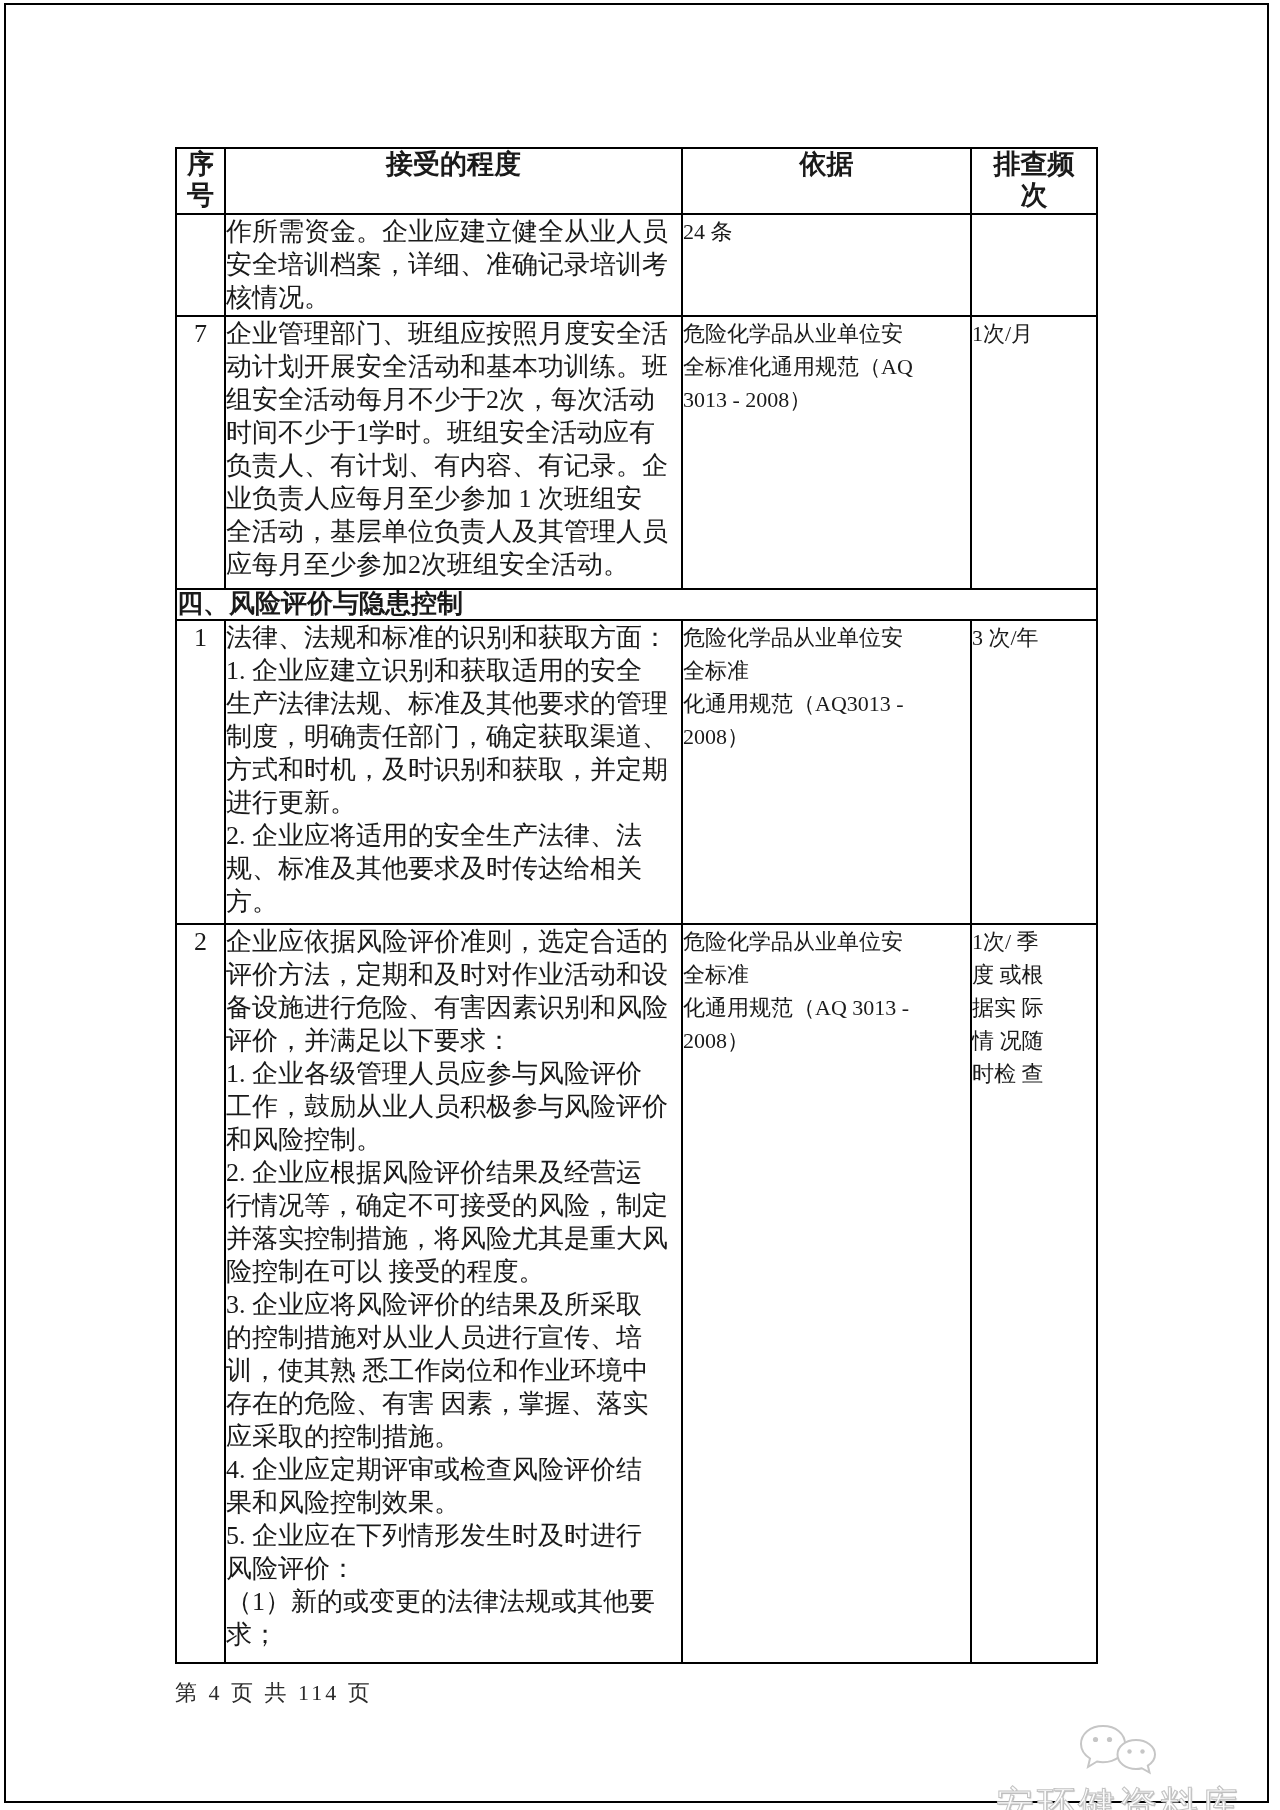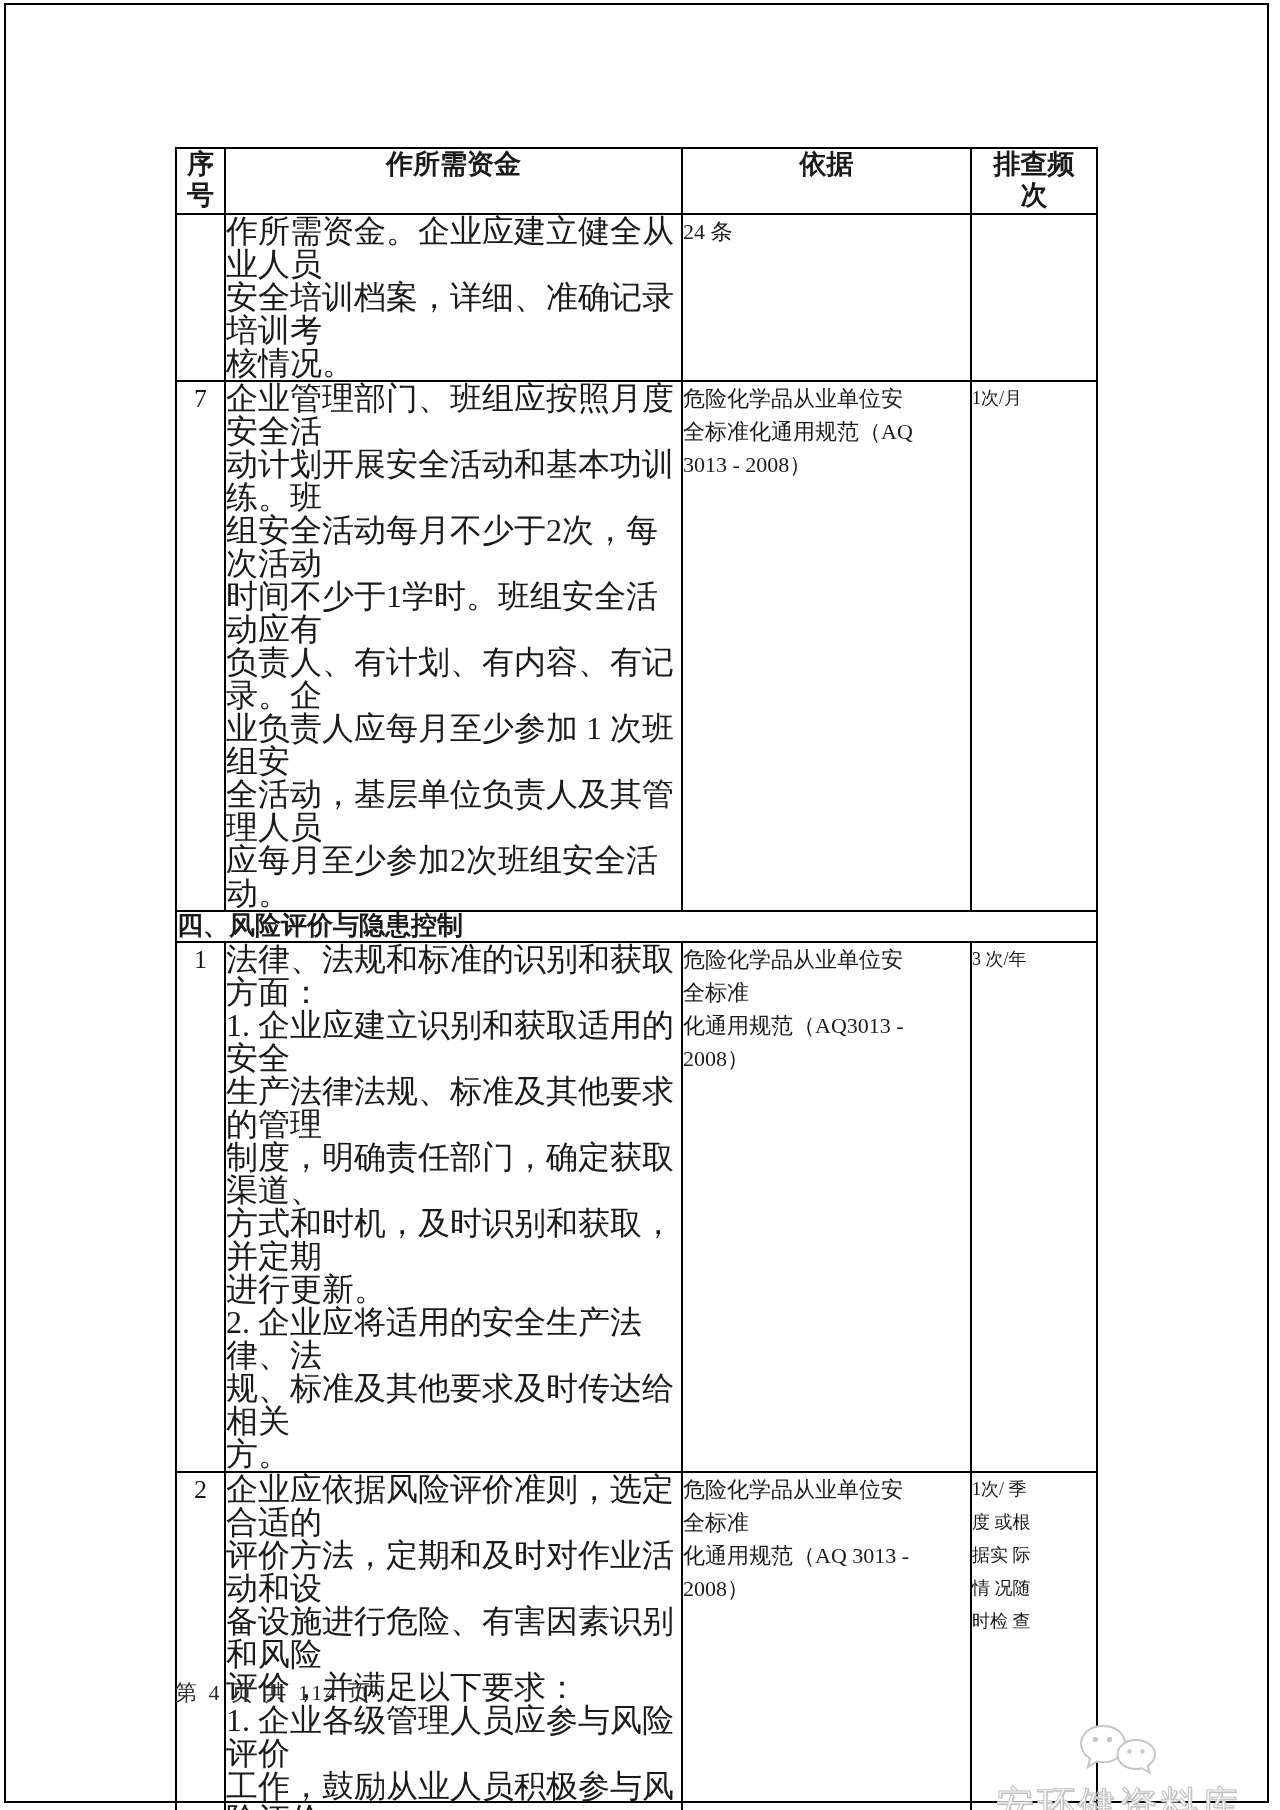--- a/index.html
+++ b/index.html
@@ -37,29 +37,29 @@
   tr.header-row { height: 66px; }
   tr.row-partial { height: 102px; }
   tr.row-7 { height: 273px; }
   tr.row-section { height: 31px; }
   tr.row-1 { height: 304px; }
   tr.row-2 { height: 739px; }
   td.num {
     text-align: center; font-size: 26px; line-height: 33px;
   }
   td.content {
-    font-size: 32px; line-height: 33px;
+    font-size: 26px; line-height: 33px;
     padding: 3px 0 0 11px; white-space: pre-wrap;
   }
   td.basis {
     font-size: 22px; line-height: 33px;
     padding: 3px 0 0 10px; white-space: pre-wrap;
   }
   td.freq {
-    font-size: 18px; line-height: 33px;
+    font-size: 22px; line-height: 33px;
     padding: 3px 0 0 8px; white-space: pre-wrap;
   }
   td.section {
     font-size: 26px; font-weight: bold; line-height: 27px;
     padding: 1px 0 0 5px; vertical-align: middle; margin-left: 40px;
   }
   .num-pad-7 { padding-top: 3px; }
   .num-pad-1 { padding-top: 68px; }
   .num-pad-2 { padding-top: 172px; }
   .page-footer {
@@ -88,21 +88,21 @@
   <colgroup>
     <col style="width:49px">
     <col style="width:457px">
     <col style="width:289px">
     <col style="width:126px">
   </colgroup>
   <tbody>
       <tr class="header-row">
     <th class="hdr">序
 号</th>
-    <th class="hdr">作所需资金</th>
+    <th class="hdr">接受的程度</th>
     <th class="hdr">依据</th>
     <th class="hdr">排查频
 次</th>
   </tr>
 
   <tr class="row-partial">
     <td class="num"></td>
     <td class="content">作所需资金。企业应建立健全从业人员
 安全培训档案，详细、准确记录培训考
 核情况。</td>

